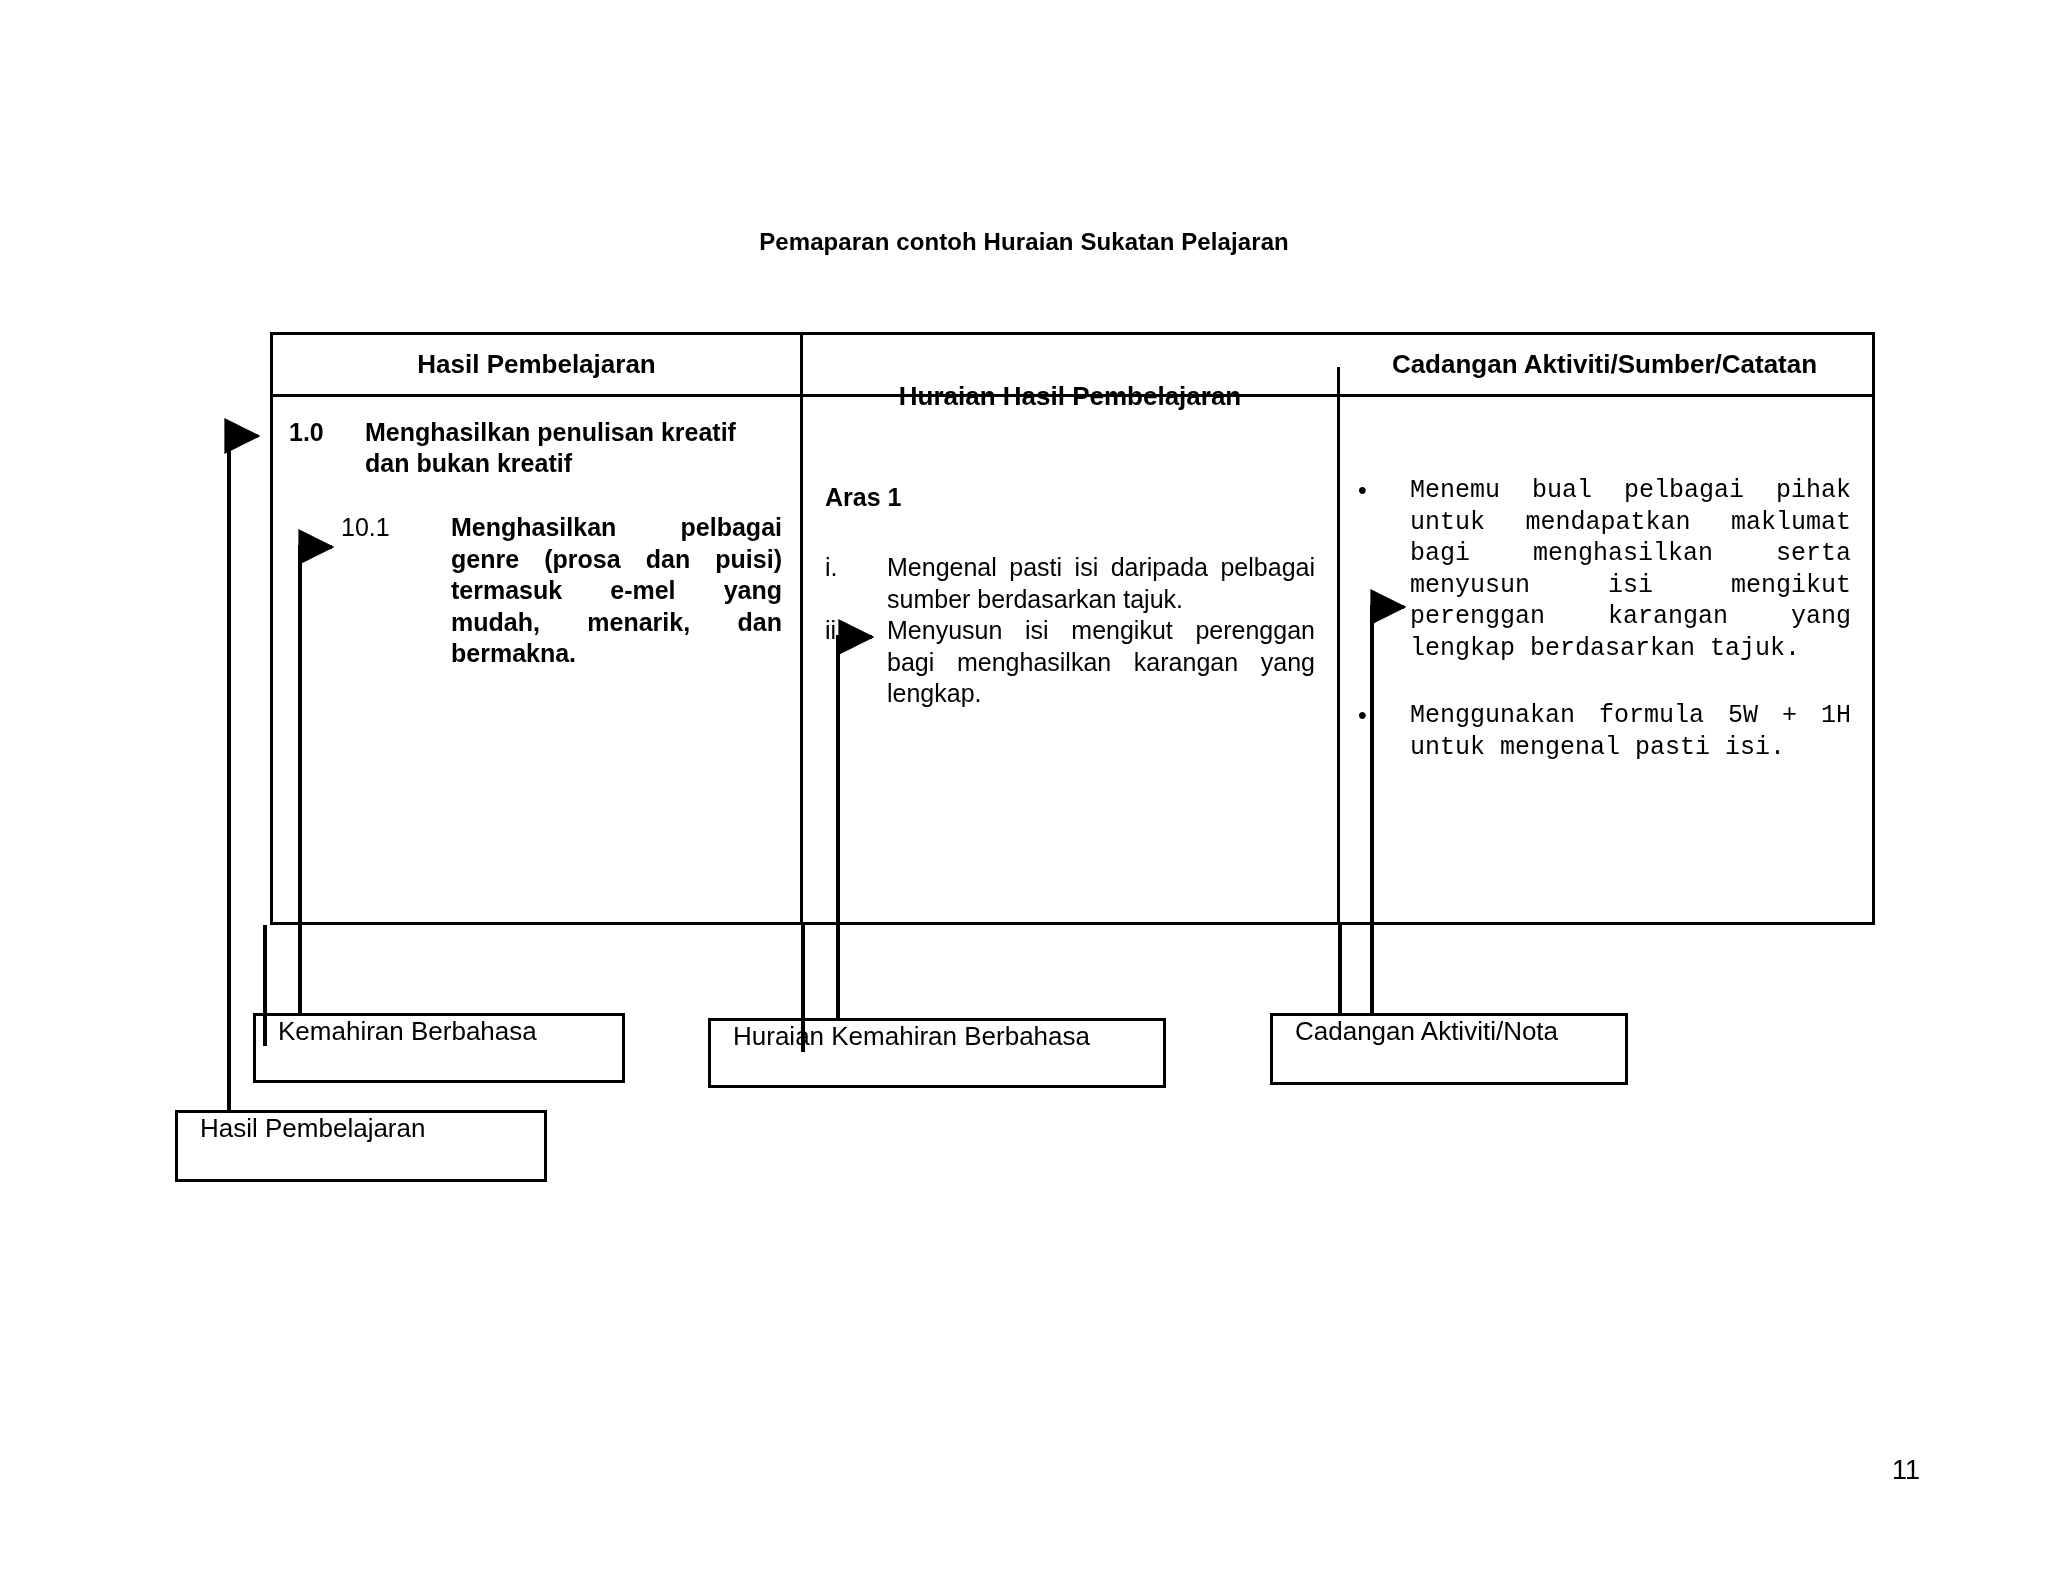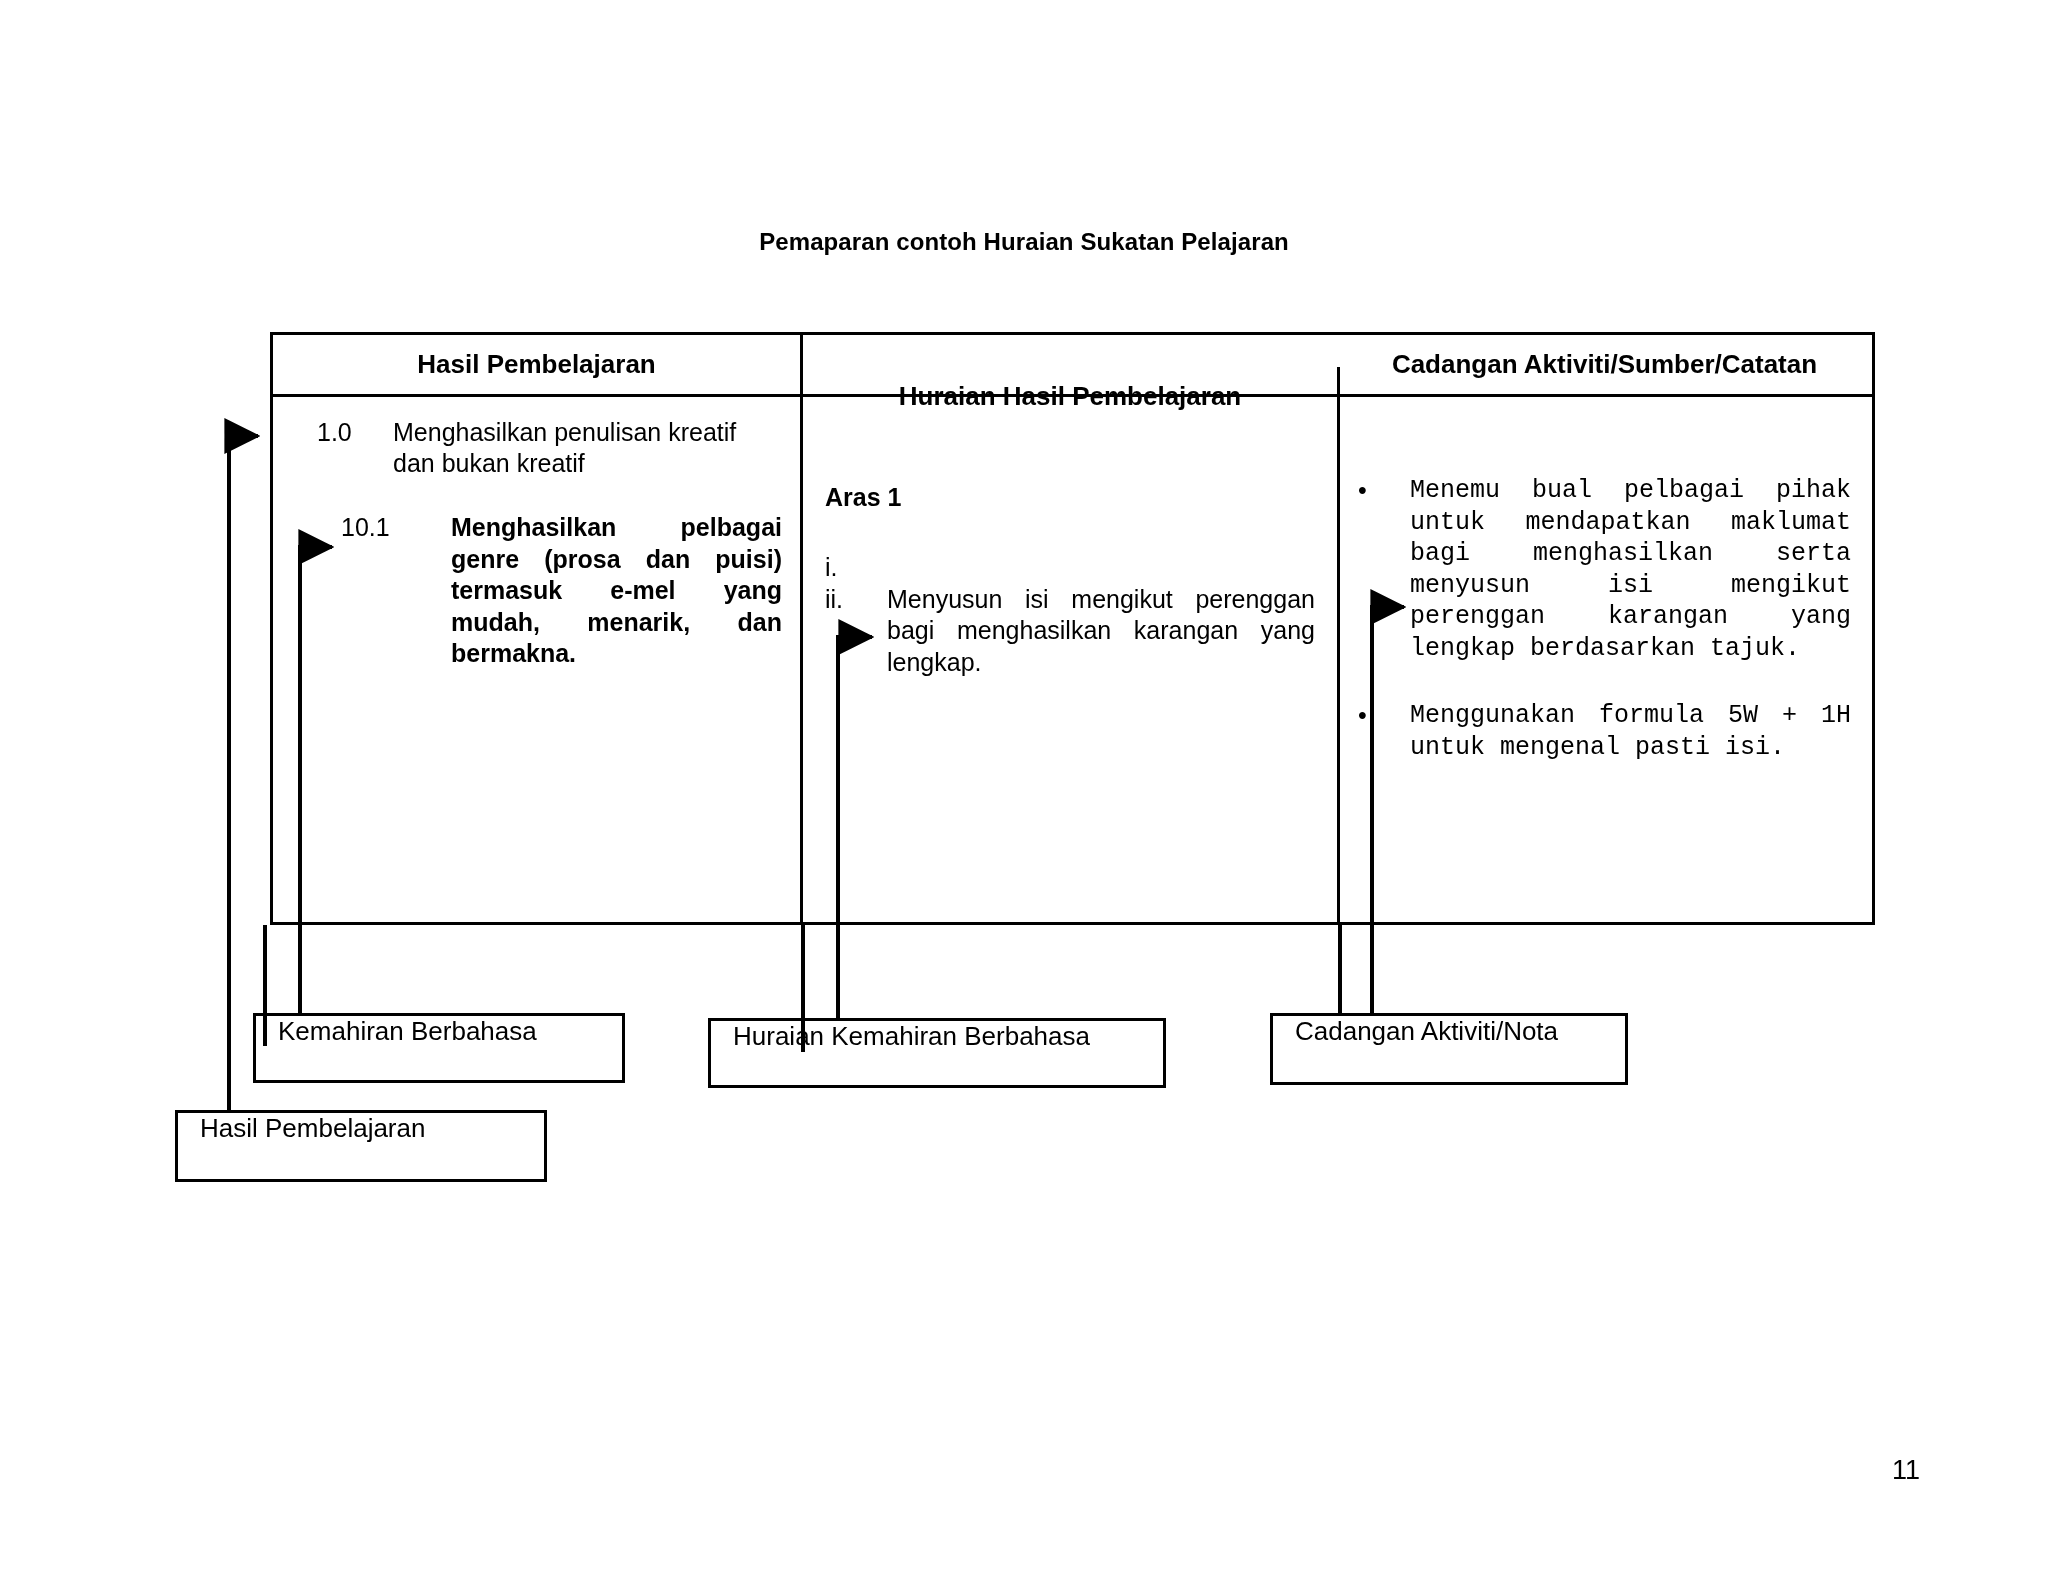--- a/index.html
+++ b/index.html
@@ -84,23 +84,22 @@
     position: relative;
   }
   .bc1 { width: 530px; border-right: 3px solid #000; padding: 20px 18px 0 16px; }
   .bc2 { width: 537px; border-right: 3px solid #000; padding: 86px 22px 0 22px; }
   .bc3 { width: 529px; padding: 78px 18px 0 18px; }
 
   
   .lo-main {
     display: flex;
     font-size: 25px;
-    font-weight: normal;
+    font-weight: bold;
     line-height: 1.22;
-    margin-left: 28px;
   }
   .lo-main .num { width: 76px; flex: 0 0 76px; }
   .lo-main .txt { flex: 1; }
 
   .lo-sub {
     display: flex;
     font-size: 25px;
     line-height: 1.26;
     margin-top: 34px;
     padding-left: 52px;
@@ -198,20 +197,21 @@
           <span class="num">10.1</span>
           <span class="txt">Menghasilkan pelbagai genre (prosa dan puisi) termasuk e-mel yang mudah, menarik, dan bermakna.</span>
         </div>
       </div>
 
       <div class="hsp-body-cell bc2">
         <div class="aras-title">Aras 1</div>
 
         <div class="roman-item">
           <span class="rn">i.</span>
+          <span class="rt">Mengenal pasti isi daripada pelbagai sumber berdasarkan tajuk.</span>
         </div>
         <div class="roman-item">
           <span class="rn">ii.</span>
           <span class="rt">Menyusun isi mengikut perenggan bagi menghasilkan karangan yang lengkap.</span>
         </div>
       </div>
 
       <div class="hsp-body-cell bc3">
         <div class="bullet-item">
           <span class="bl">•</span>

